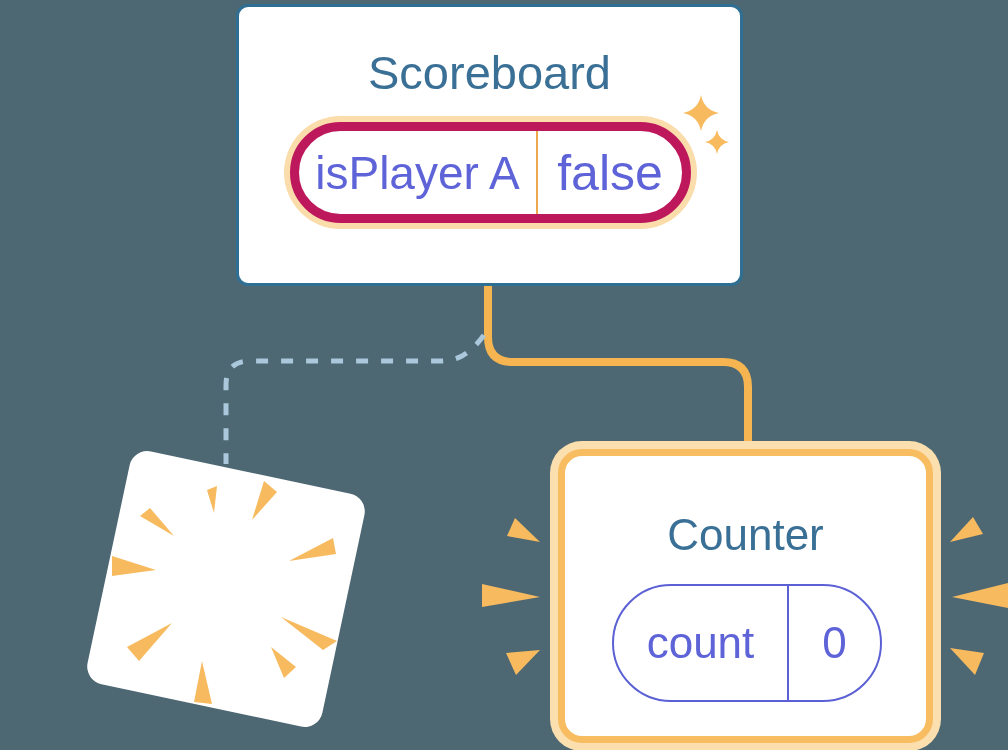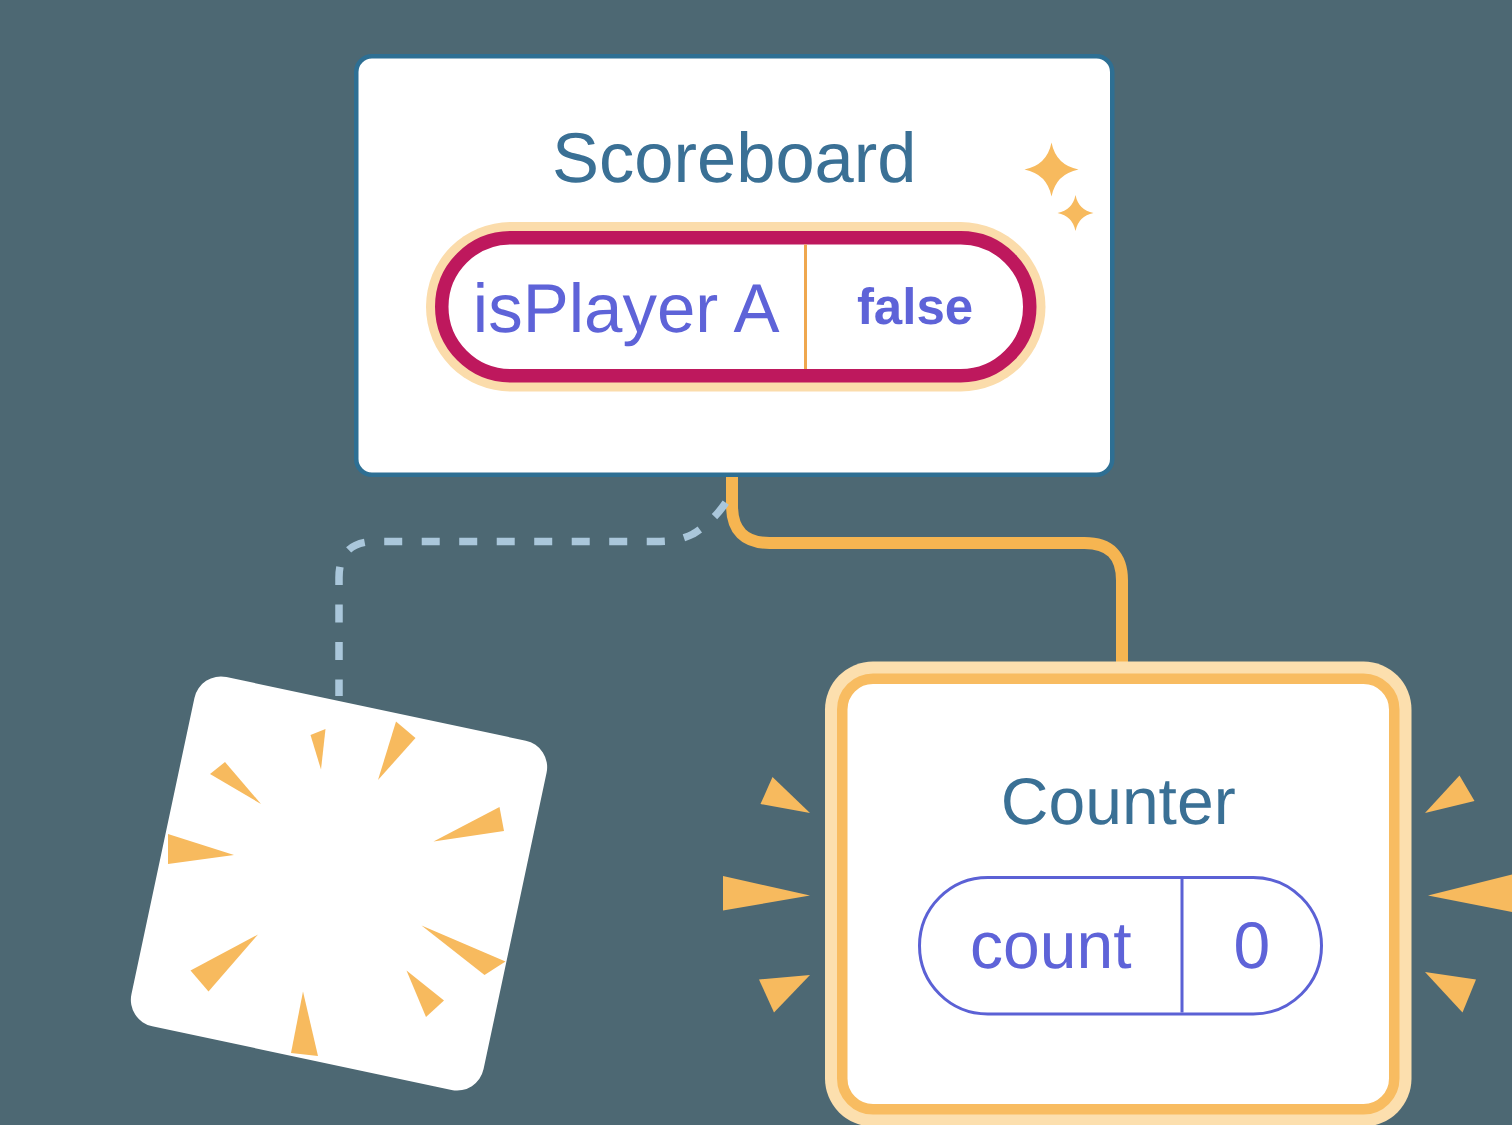--- a/index.html
+++ b/index.html
@@ -15,21 +15,20 @@
   
   .orange-line{fill:none;stroke:#f6b551;stroke-width:8;}
   .dashed-line{fill:none;stroke:#aac7db;stroke-width:5;stroke-dasharray:12 13;stroke-dashoffset:19;}
 
   
   .card{position:absolute;background:#ffffff;box-sizing:border-box;}
   .scoreboard-card{
     left:236px;top:4px;width:507px;height:282px;
     border:3px solid #2e6f93;border-radius:12px;
     z-index:2;
-    margin-top:32px;
   }
   .counter-card{
     left:558px;top:449px;width:375px;height:294px;
     border:7px solid #f8bc61;border-radius:24px;
     box-shadow:0 0 0 8px #fcdfae;
     z-index:2;
   }
   .card-title{
     position:absolute;left:0;right:0;
     text-align:center;
@@ -44,29 +43,29 @@
   .pill{
     position:absolute;display:flex;align-items:stretch;
     background:#ffffff;box-sizing:border-box;
   }
   .scoreboard-card .pill{
     left:51px;top:115px;width:401px;height:101px;
     border:9px solid #be185d;border-radius:60px;
     box-shadow:0 0 0 6px #fbdcab;
   }
   .counter-card .pill{
-    left:47px;top:128px;width:270px;height:93px;
+    left:47px;top:128px;width:270px;height:118px;
     border:2px solid #5b61d5;border-radius:60px;
   }
   .pill-cell{
     display:flex;align-items:center;justify-content:center;
     color:#5e63d8;line-height:1;white-space:nowrap;
   }
   .scoreboard-card .pill-key{width:237px;font-size:46px;}
-  .scoreboard-card .pill-value{width:144px;font-size:34px;font-weight:700;}
+  .scoreboard-card .pill-value{width:144px;font-size:50px;font-weight:400;}
   .scoreboard-card .pill-divider{width:2px;background:#efa74e;}
   .counter-card .pill-key{width:173px;font-size:44px;}
   .counter-card .pill-value{width:91px;font-size:44px;}
   .counter-card .pill-divider{width:2px;background:#5b61d5;}
 
   
   .poof-card{
     position:absolute;left:106px;top:470px;width:240px;height:238px;
     background:#ffffff;border-radius:18px;
     transform:rotate(12deg);

